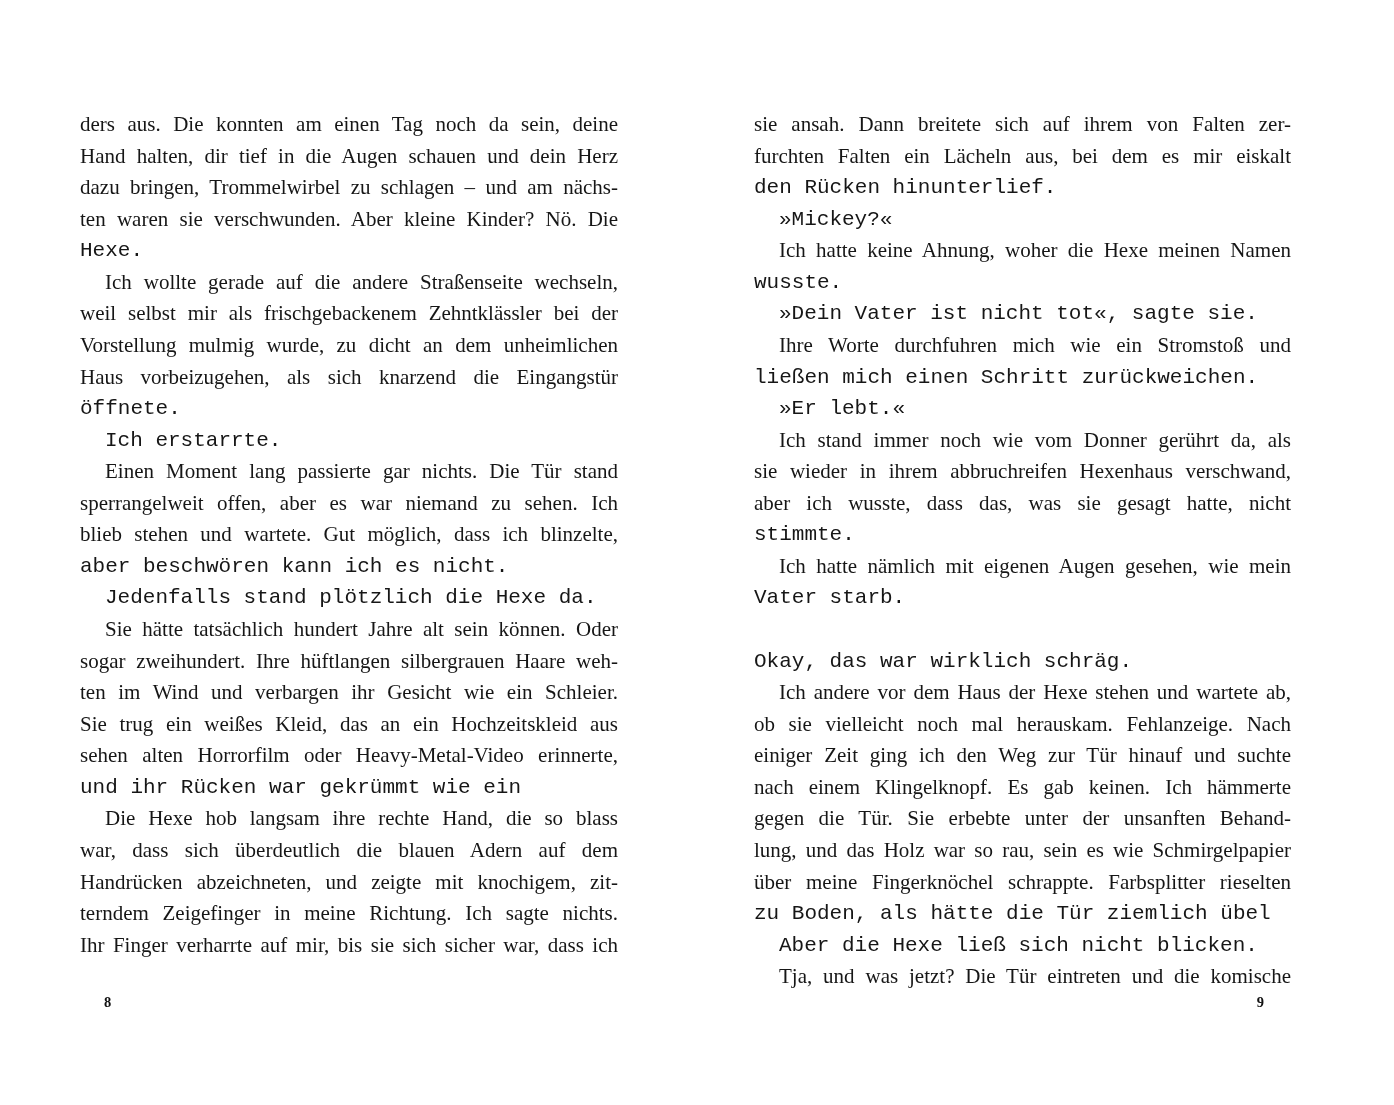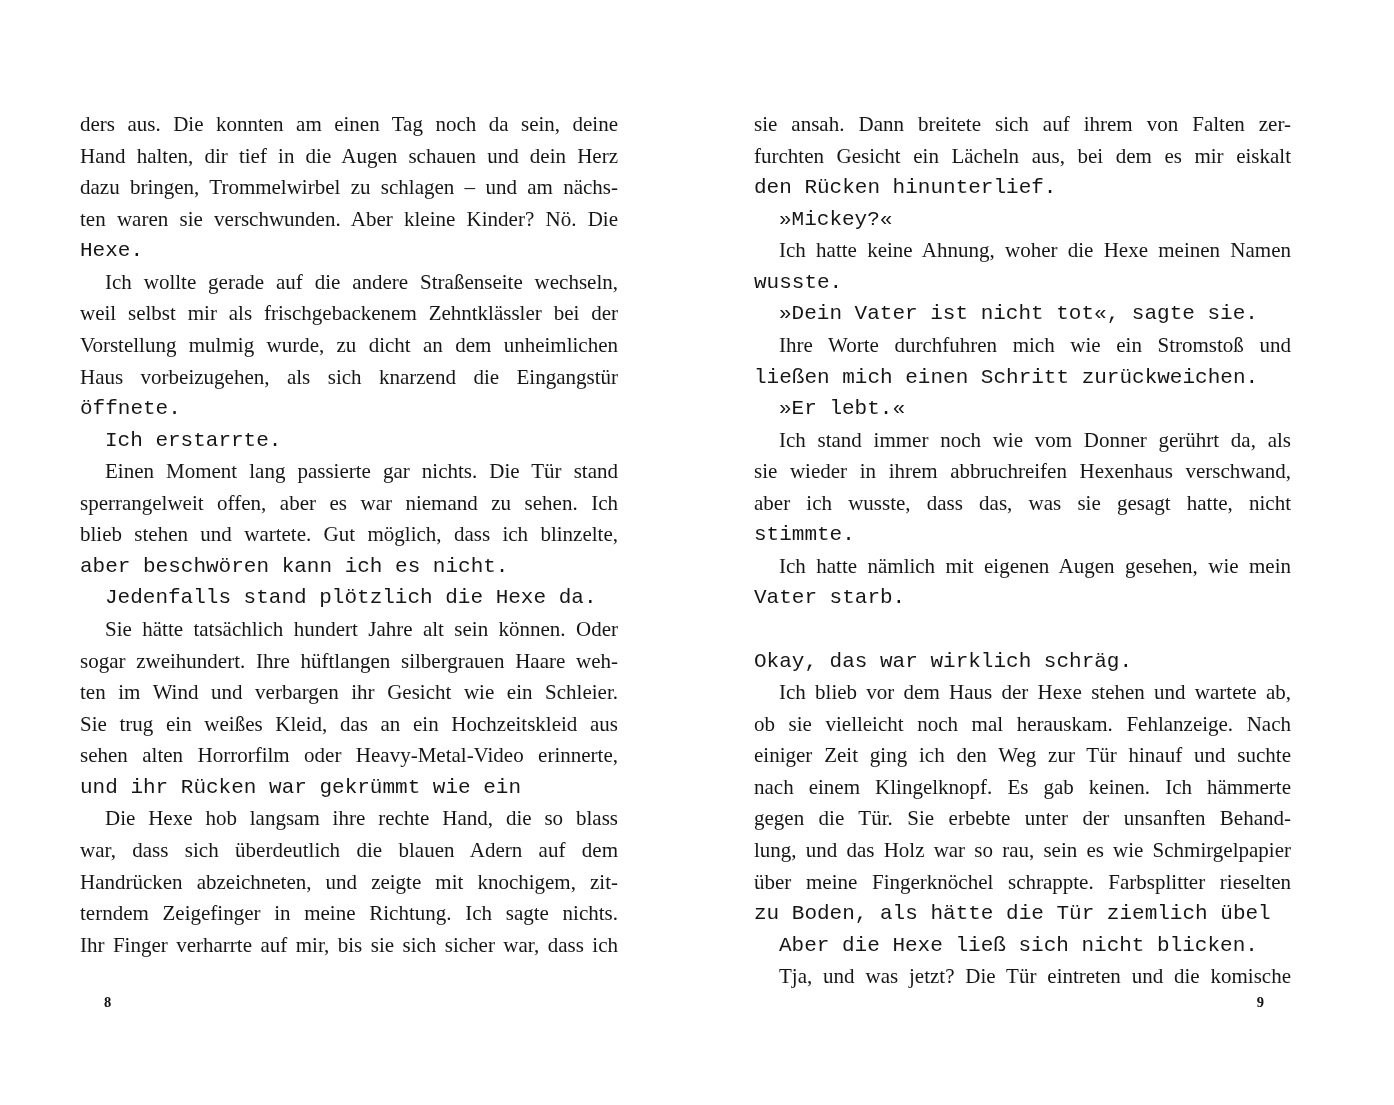--- a/index.html
+++ b/index.html
@@ -106,38 +106,38 @@
         <div class="line">Handrücken abzeichneten, und zeigte mit knochigem, zit-</div>
         <div class="line">terndem Zeigefinger in meine Richtung. Ich sagte nichts.</div>
         <div class="line">Ihr Finger verharrte auf mir, bis sie sich sicher war, dass ich</div>
       </div>
     <div class="folio">8</div>
   </section>
 
   <section class="page page-right">
     <div class="text-block">
         <div class="line">sie ansah. Dann breitete sich auf ihrem von Falten zer-</div>
-        <div class="line">furchten Gesicht ein Lächeln aus, bei dem es mir eiskalt</div>
+        <div class="line">furchten Falten ein Lächeln aus, bei dem es mir eiskalt</div>
         <div class="line last">den Rücken hinunterlief.</div>
         <div class="line last indent">»Mickey?«</div>
         <div class="line indent">Ich hatte keine Ahnung, woher die Hexe meinen Namen</div>
         <div class="line last">wusste.</div>
         <div class="line last indent">»Dein Vater ist nicht tot«, sagte sie.</div>
         <div class="line indent">Ihre Worte durchfuhren mich wie ein Stromstoß und</div>
         <div class="line last">ließen mich einen Schritt zurückweichen.</div>
         <div class="line last indent">»Er lebt.«</div>
         <div class="line indent">Ich stand immer noch wie vom Donner gerührt da, als</div>
         <div class="line">sie wieder in ihrem abbruchreifen Hexenhaus verschwand,</div>
         <div class="line">aber ich wusste, dass das, was sie gesagt hatte, nicht</div>
         <div class="line last">stimmte.</div>
         <div class="line indent">Ich hatte nämlich mit eigenen Augen gesehen, wie mein</div>
         <div class="line last">Vater starb.</div>
         <div class="line gap"></div>
         <div class="line last">Okay, das war wirklich schräg.</div>
-        <div class="line indent">Ich blieb vor dem Haus der Hexe stehen und wartete ab,</div>
+        <div class="line indent">Ich andere vor dem Haus der Hexe stehen und wartete ab,</div>
         <div class="line">ob sie vielleicht noch mal herauskam. Fehlanzeige. Nach</div>
         <div class="line">einiger Zeit ging ich den Weg zur Tür hinauf und suchte</div>
         <div class="line">nach einem Klingelknopf. Es gab keinen. Ich hämmerte</div>
         <div class="line">gegen die Tür. Sie erbebte unter der unsanften Behand-</div>
         <div class="line">lung, und das Holz war so rau, sein es wie Schmirgelpapier</div>
         <div class="line">über meine Fingerknöchel schrappte. Farbsplitter rieselten</div>
         <div class="line last">zu Boden, als hätte die Tür ziemlich übel Schuppen.</div>
         <div class="line last indent">Aber die Hexe ließ sich nicht blicken.</div>
         <div class="line indent">Tja, und was jetzt? Die Tür eintreten und die komische</div>
       </div>

